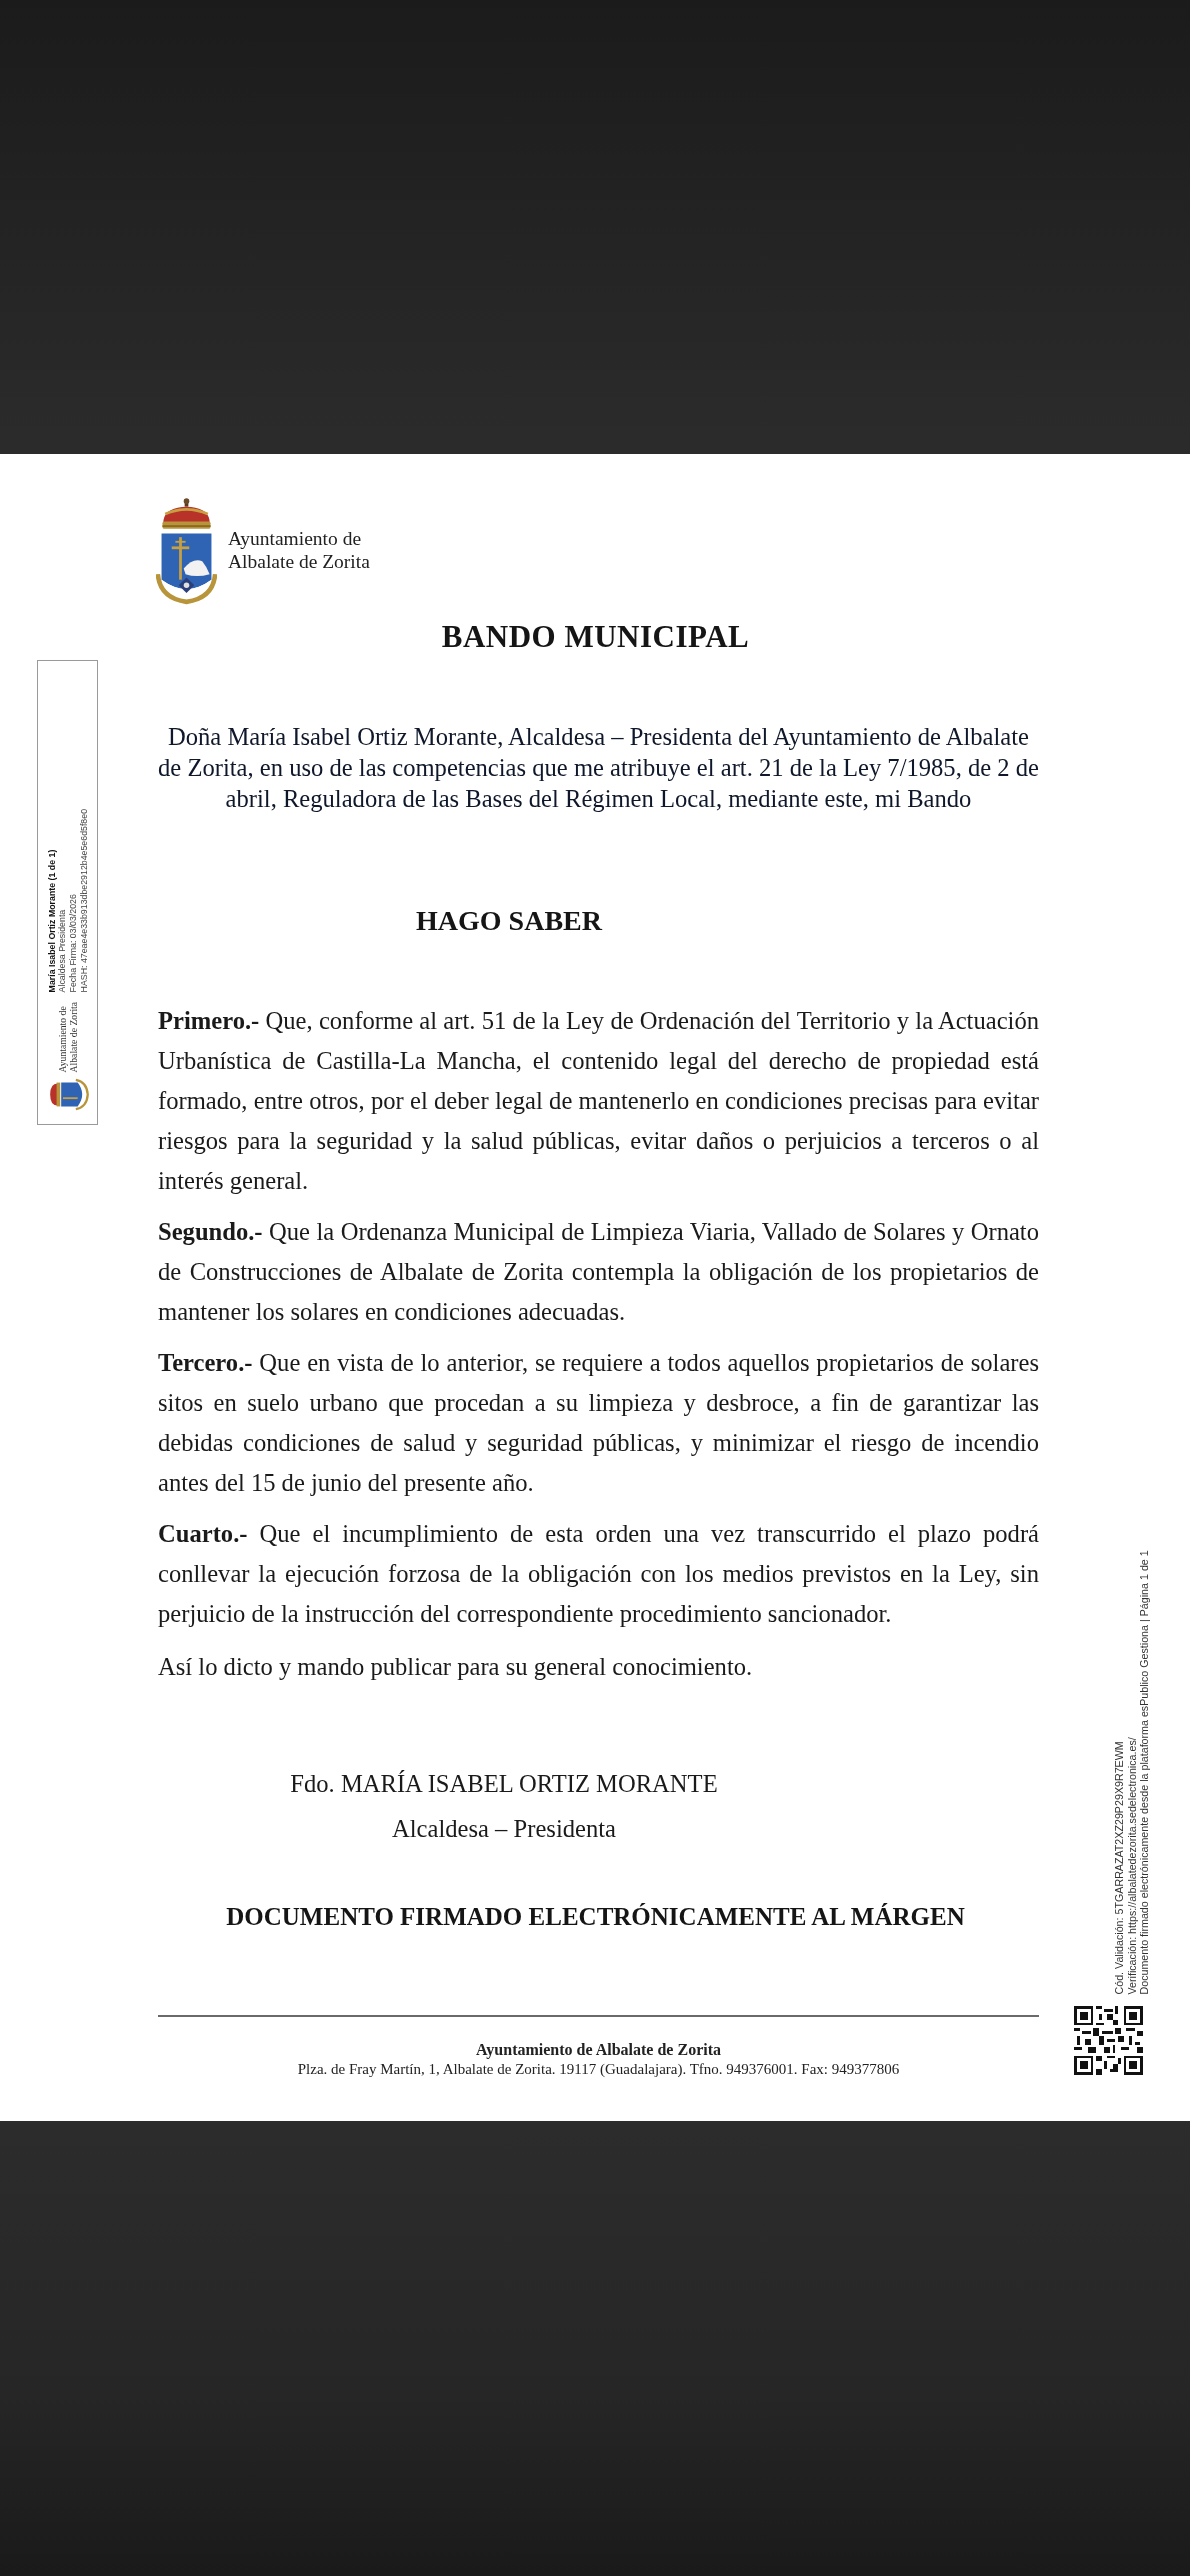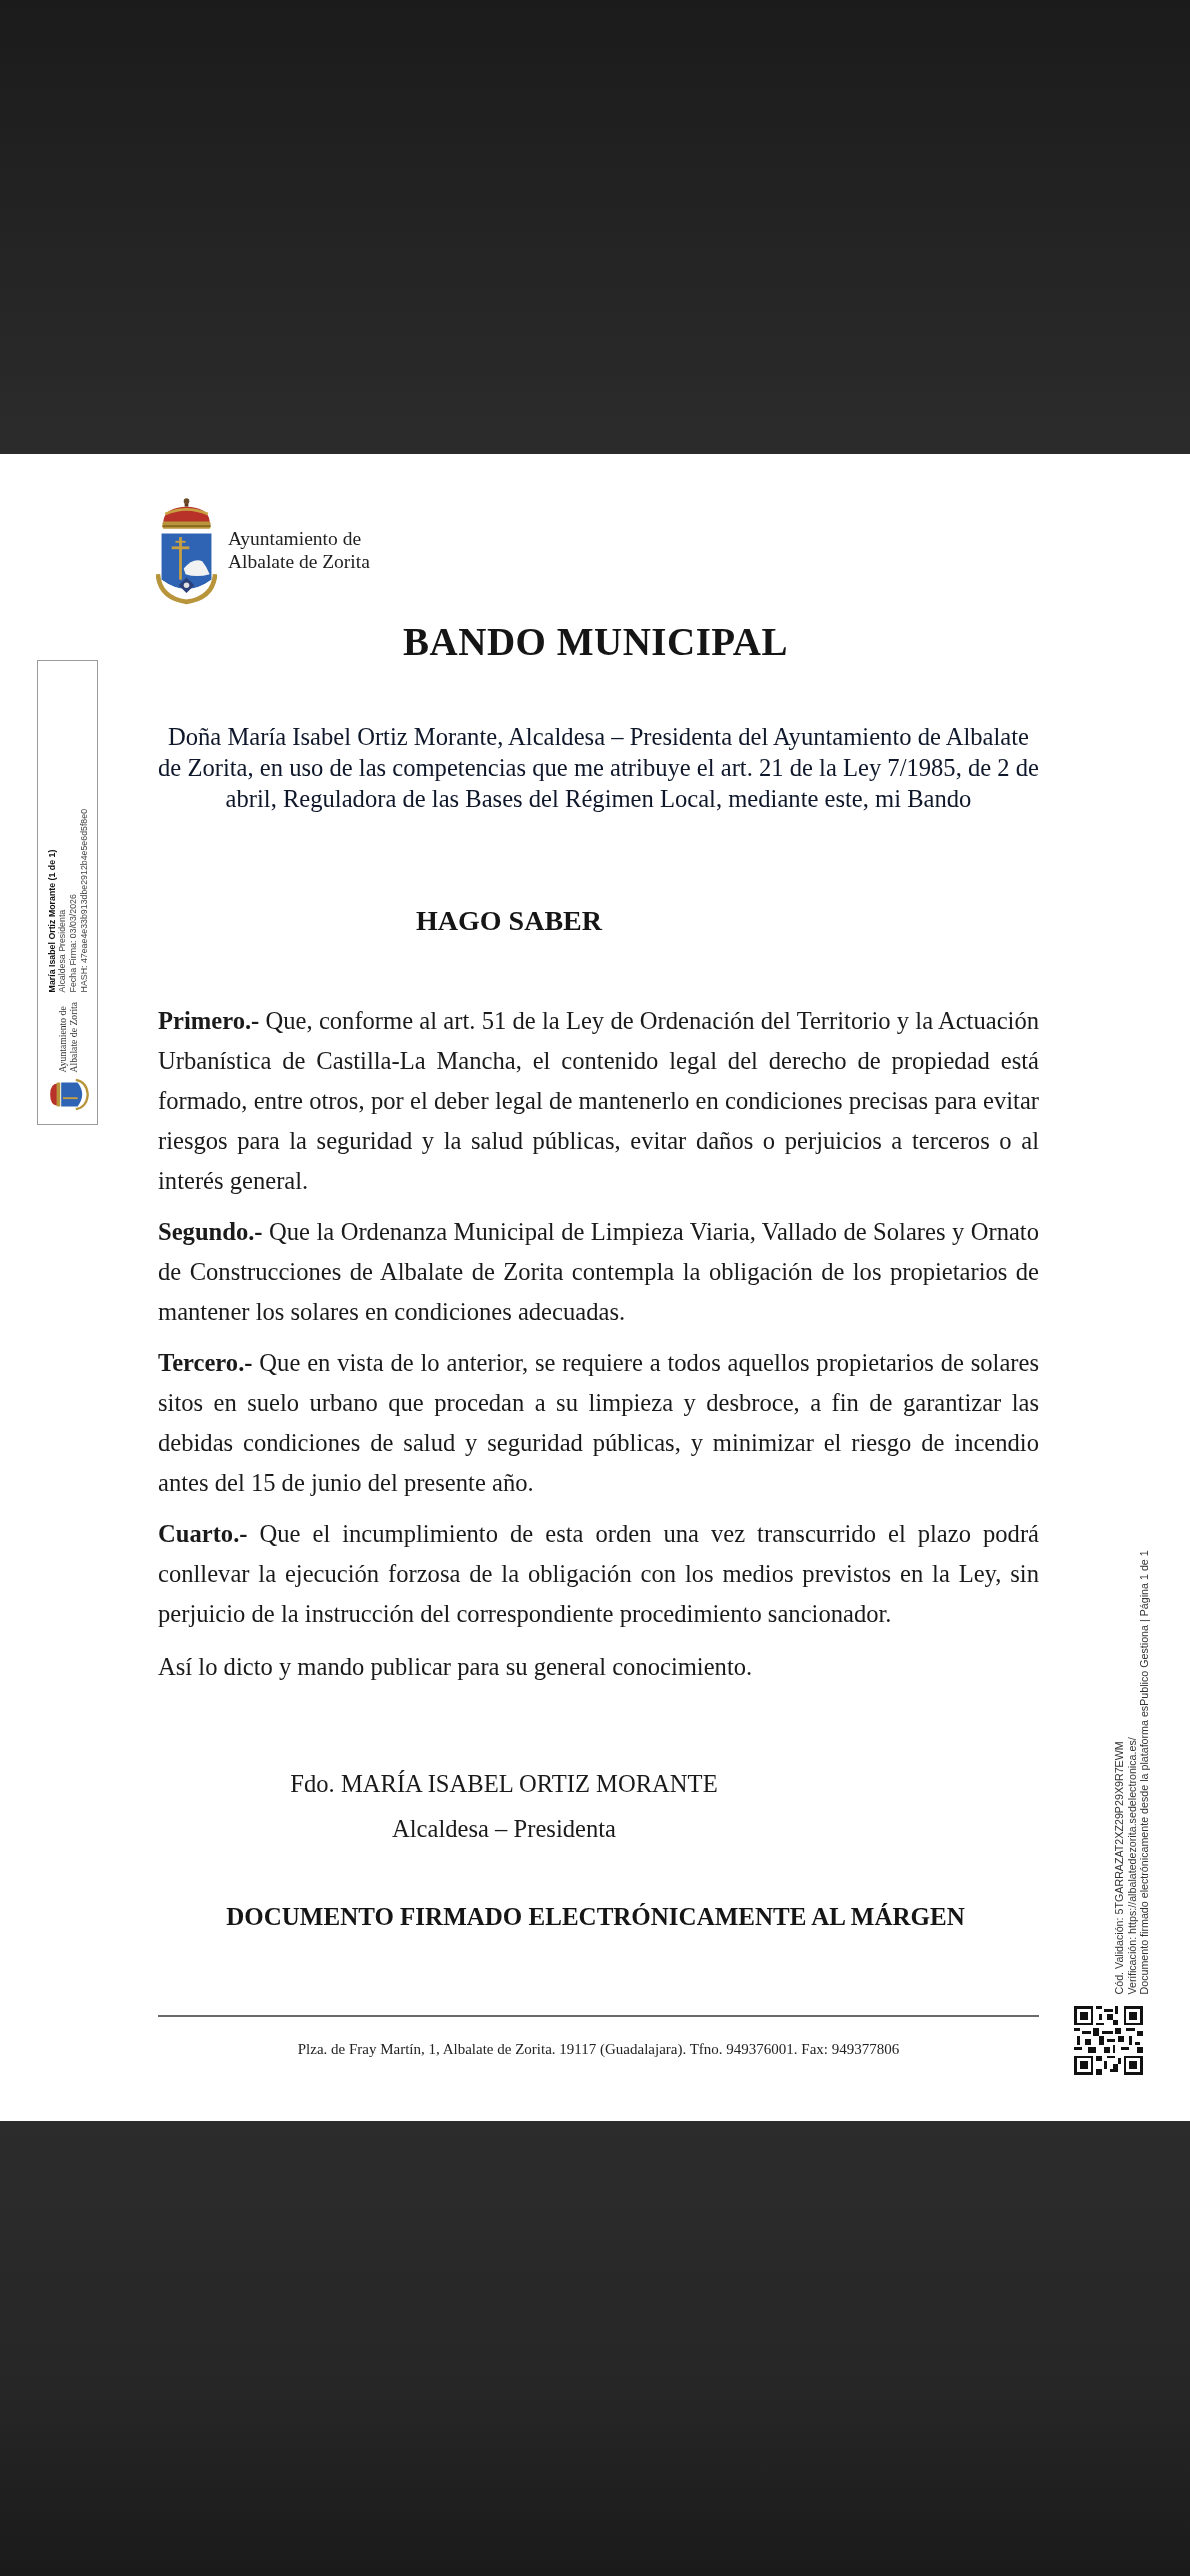--- a/index.html
+++ b/index.html
@@ -17,21 +17,21 @@
     position: absolute; left: 0; top: 454px; width: 1191px; height: 1667px;
     background: #ffffff; color: #1a1a1a;
   }
   
   .logo { position: absolute; left: 156px; top: 498px; display: flex; align-items: center; }
   .crest { width: 61px; height: 107px; position: relative; }
   .logo-text { margin-left: 11px; font-size: 19.5px; line-height: 23px; color: #222; margin-top: -3.7px; }
 
   .title {
     position: absolute; left: 0; width: 1191px; top: 619px; text-align: center;
-    font-size: 39px; font-weight: bold; letter-spacing: 0.5px; color: #151515;
+    font-size: 31px; font-weight: bold; letter-spacing: 0.5px; color: #151515;
   }
   .intro {
     position: absolute; left: 158px; width: 881px; top: 721px; text-align: center;
     font-size: 24.6px; line-height: 31px; color: #0f172a;
   }
   .subtitle {
     position: absolute; left: 0; width: 1018px; top: 905px; text-align: center;
     font-size: 28px; font-weight: bold; color: #151515;
   }
   .body {
@@ -145,20 +145,21 @@
   </div>
 </div>
 
 <div class="sign" style="top:1770px;">Fdo. MARÍA ISABEL ORTIZ MORANTE</div>
 <div class="sign" style="top:1815px;">Alcaldesa – Presidenta</div>
 
 <div class="signed-note">DOCUMENTO FIRMADO ELECTRÓNICAMENTE AL MÁRGEN</div>
 
 <div class="footer-rule"></div>
 <div class="footer">
+  <div class="name">Ayuntamiento de Albalate de Zorita</div>
   <div>Plza. de Fray Martín, 1, Albalate de Zorita. 19117 (Guadalajara). Tfno. 949376001. Fax: 949377806</div>
 </div>
 
 <div class="stamp">
   <div class="stamp-inner">
     <div class="stamp-crest">
       <svg width="33" height="41" viewBox="0 0 36 44">
         <path d="M6 10 Q6 2 18 2 Q30 2 30 10 Z" fill="#b8322a"></path>
         <rect x="5" y="9" width="26" height="4" fill="#b8953a"></rect>
         <path d="M5 14 H31 V32 Q18 42 5 32 Z" fill="#2f64b4"></path>

